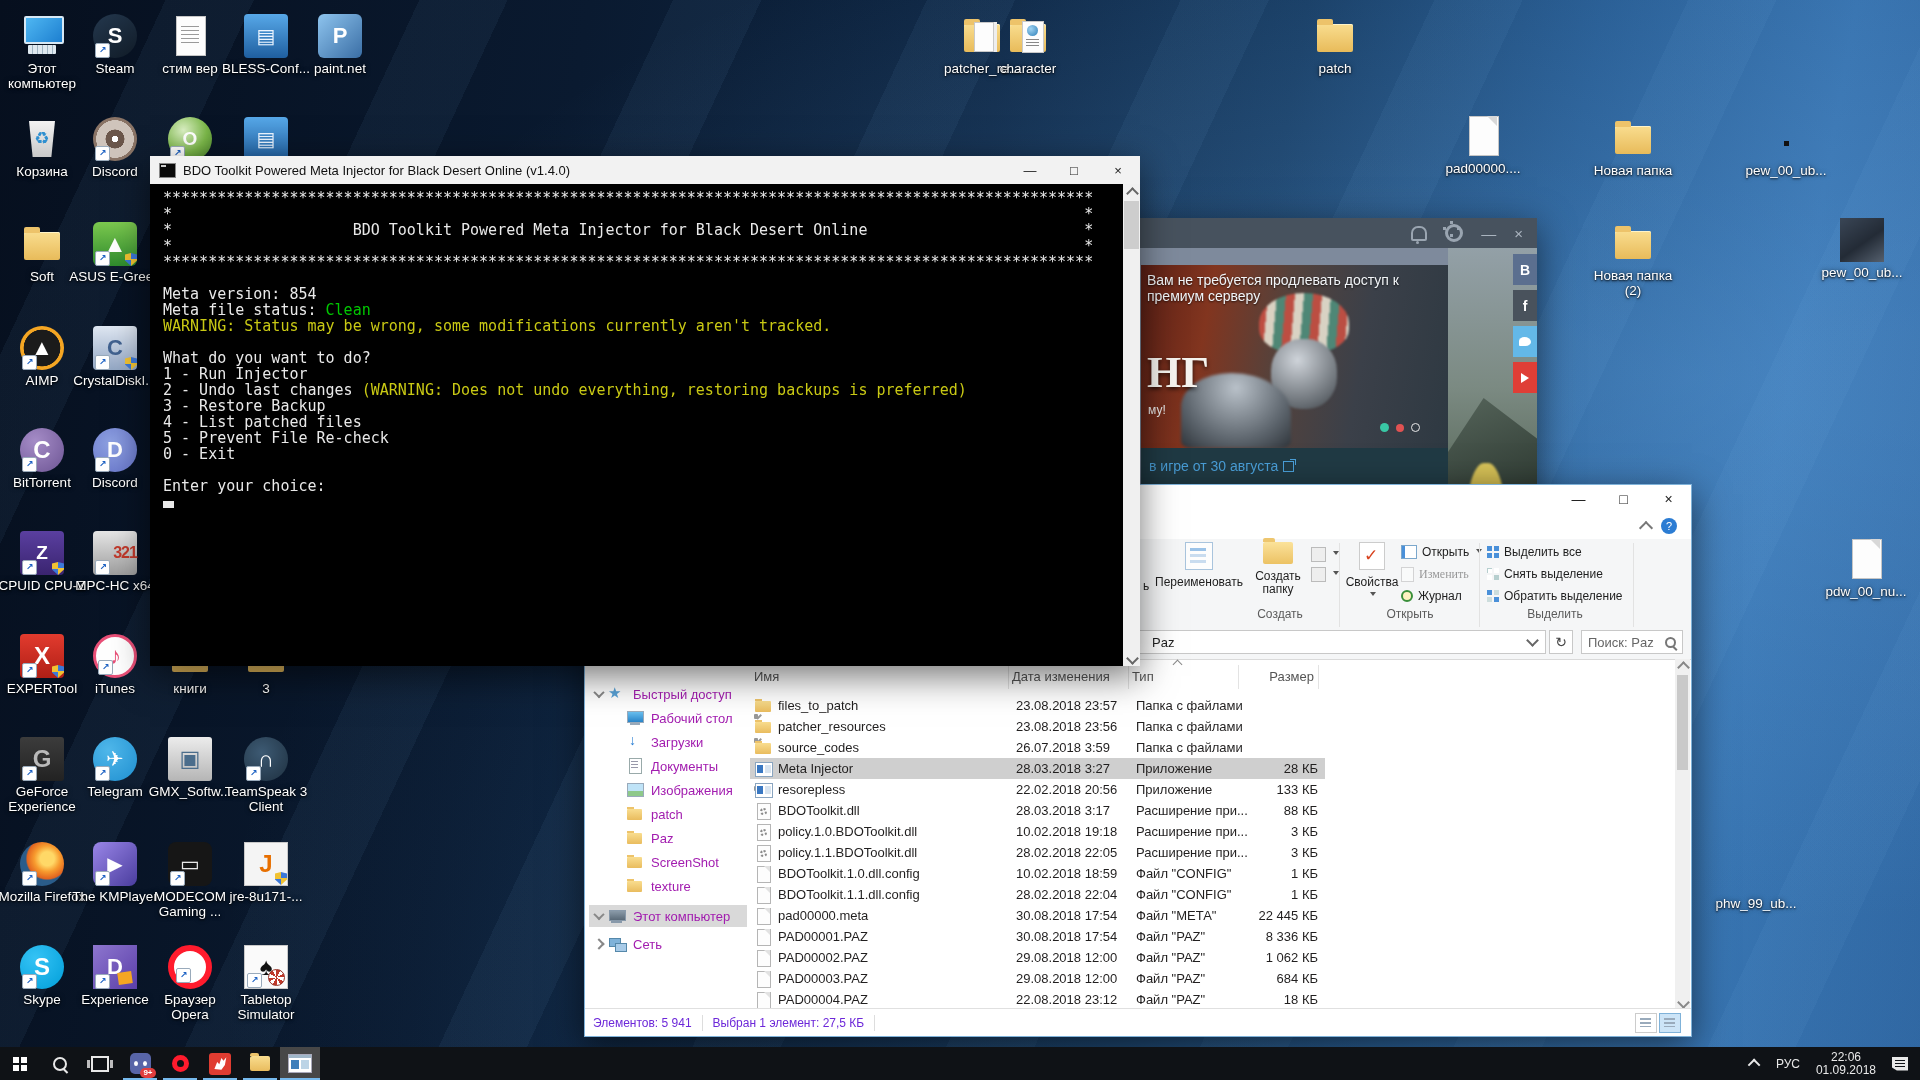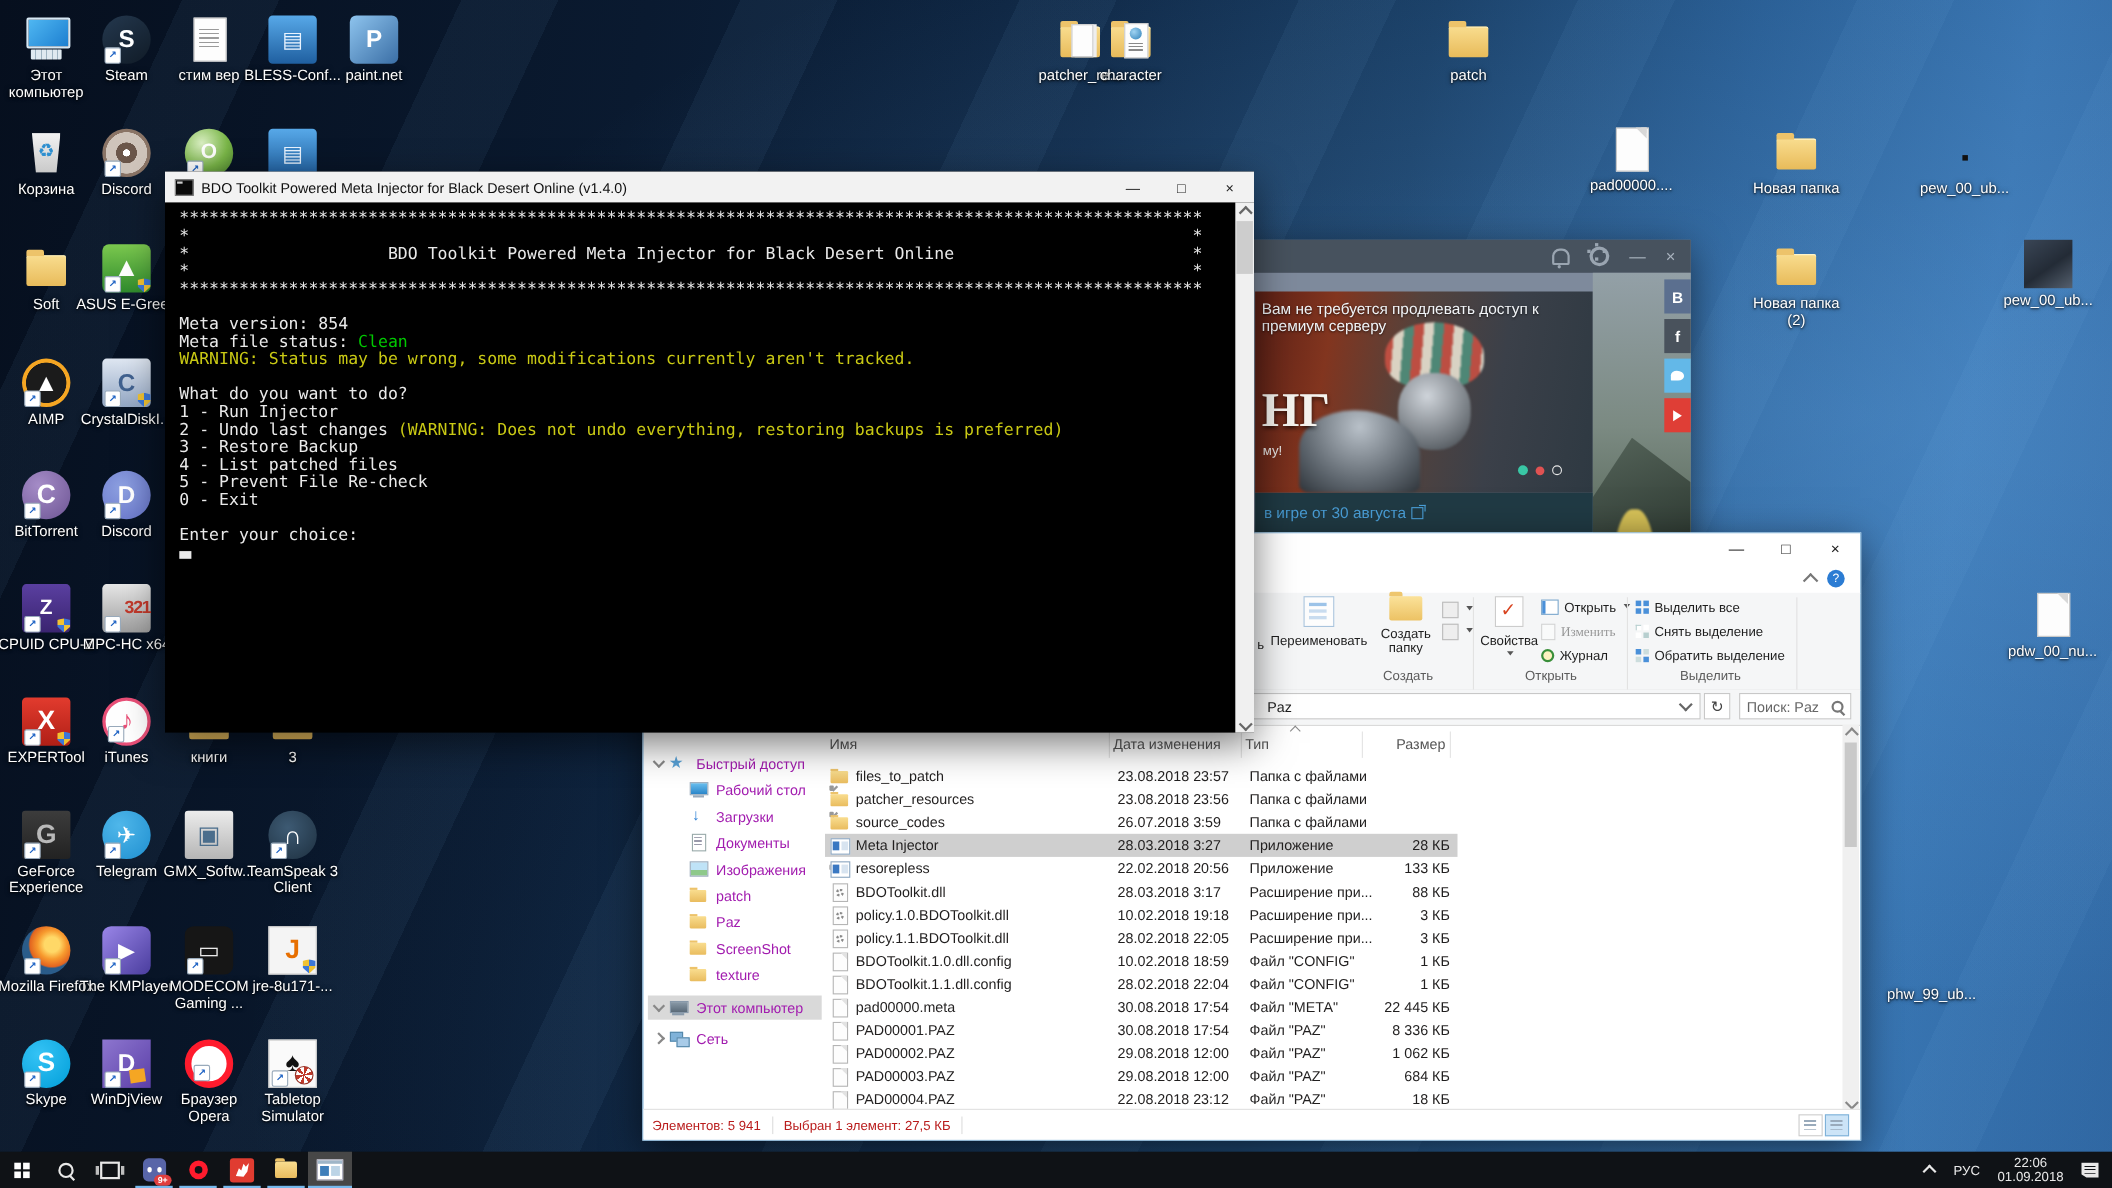--- a/index.html
+++ b/index.html
@@ -219,21 +219,21 @@
   .fic-dll::after{content:"";position:absolute;left:5px;top:5px;width:7px;height:7px;border-radius:50%;border:2px dotted #8a8a8a;box-sizing:border-box;}
   .fic-page::before{content:"";position:absolute;left:2px;top:0;width:12px;height:15px;background:#fdfdfd;border:1px solid #b5b5b5;}
   .fic-page::after{content:"";position:absolute;right:2px;top:0;border:3px solid #e2e2e2;border-bottom-color:transparent;border-left-color:transparent;}
   .fcell-date{position:absolute;left:266px;}
   .fcell-type{position:absolute;left:386px;}
   .fcell-size{position:absolute;left:470px;width:98px;text-align:right;}
   .vscroll{position:absolute;right:1px;top:174px;width:15px;height:350px;background:#f0f0f0;}
   .vscroll .thumb{position:absolute;left:2px;top:16px;width:11px;height:95px;background:#c9c9c9;}
   .vscroll .ar{position:absolute;left:4px;width:7px;height:7px;border-left:2px solid #888;border-top:2px solid #888;}
   .statusbar{position:absolute;left:0;bottom:0;width:100%;height:27px;border-top:1px solid #e0e0e0;background:#fff;
-    display:flex;align-items:center;font-size:12px;color:#b91c1c;}
+    display:flex;align-items:center;font-size:12px;color:#6d28d9;}
   .statusbar .sdiv{width:1px;height:16px;background:#ddd;margin:0 10px;}
   .viewbtns{margin-left:auto;margin-right:10px;display:flex;gap:2px;}
   .vb{width:20px;height:18px;border:1px solid #ccc;background:#fff;position:relative;}
   .vb.active{background:#cce4f7;border-color:#7fb2d9;}
   .vb::after{content:"";position:absolute;left:4px;top:4px;width:11px;height:9px;
     background:repeating-linear-gradient(#9ab 0 2px,transparent 2px 4px);}
   
   #console{left:150px;top:156px;width:990px;height:510px;background:#000;z-index:30;}
   #console .ctitle{position:absolute;left:0;top:0;width:100%;height:28px;background:#f2f2f2;display:flex;align-items:center;}
   #console .cticon{width:15px;height:13px;margin:0 7px 0 9px;background:#0a0a0a;border:1px solid #888;position:relative;}
@@ -407,21 +407,21 @@
       <div class="desk-icon" style="left: 69px; top: 838px;">
         <div class="tile-wrap">
           <div class="tile i-km">▶<span class="badge-sc">↗</span></div>
         </div>
         <div class="dlabel">The KMPlayer</div>
       </div>
       <div class="desk-icon" style="left: 69px; top: 941px;">
         <div class="tile-wrap">
           <div class="tile i-wdj">D<span class="badge-sc">↗</span></div>
         </div>
-        <div class="dlabel">WinDjView</div>
+        <div class="dlabel">Experience</div>
       </div>
       <div class="desk-icon" style="left: 144px; top: 10px;">
         <div class="tile-wrap">
           <div class="tile k-pagelines"></div>
         </div>
         <div class="dlabel">стим вер</div>
       </div>
       <div class="desk-icon" style="left: 144px; top: 113px;">
         <div class="tile-wrap">
           <div class="tile i-off">O<span class="badge-sc">↗</span></div>

